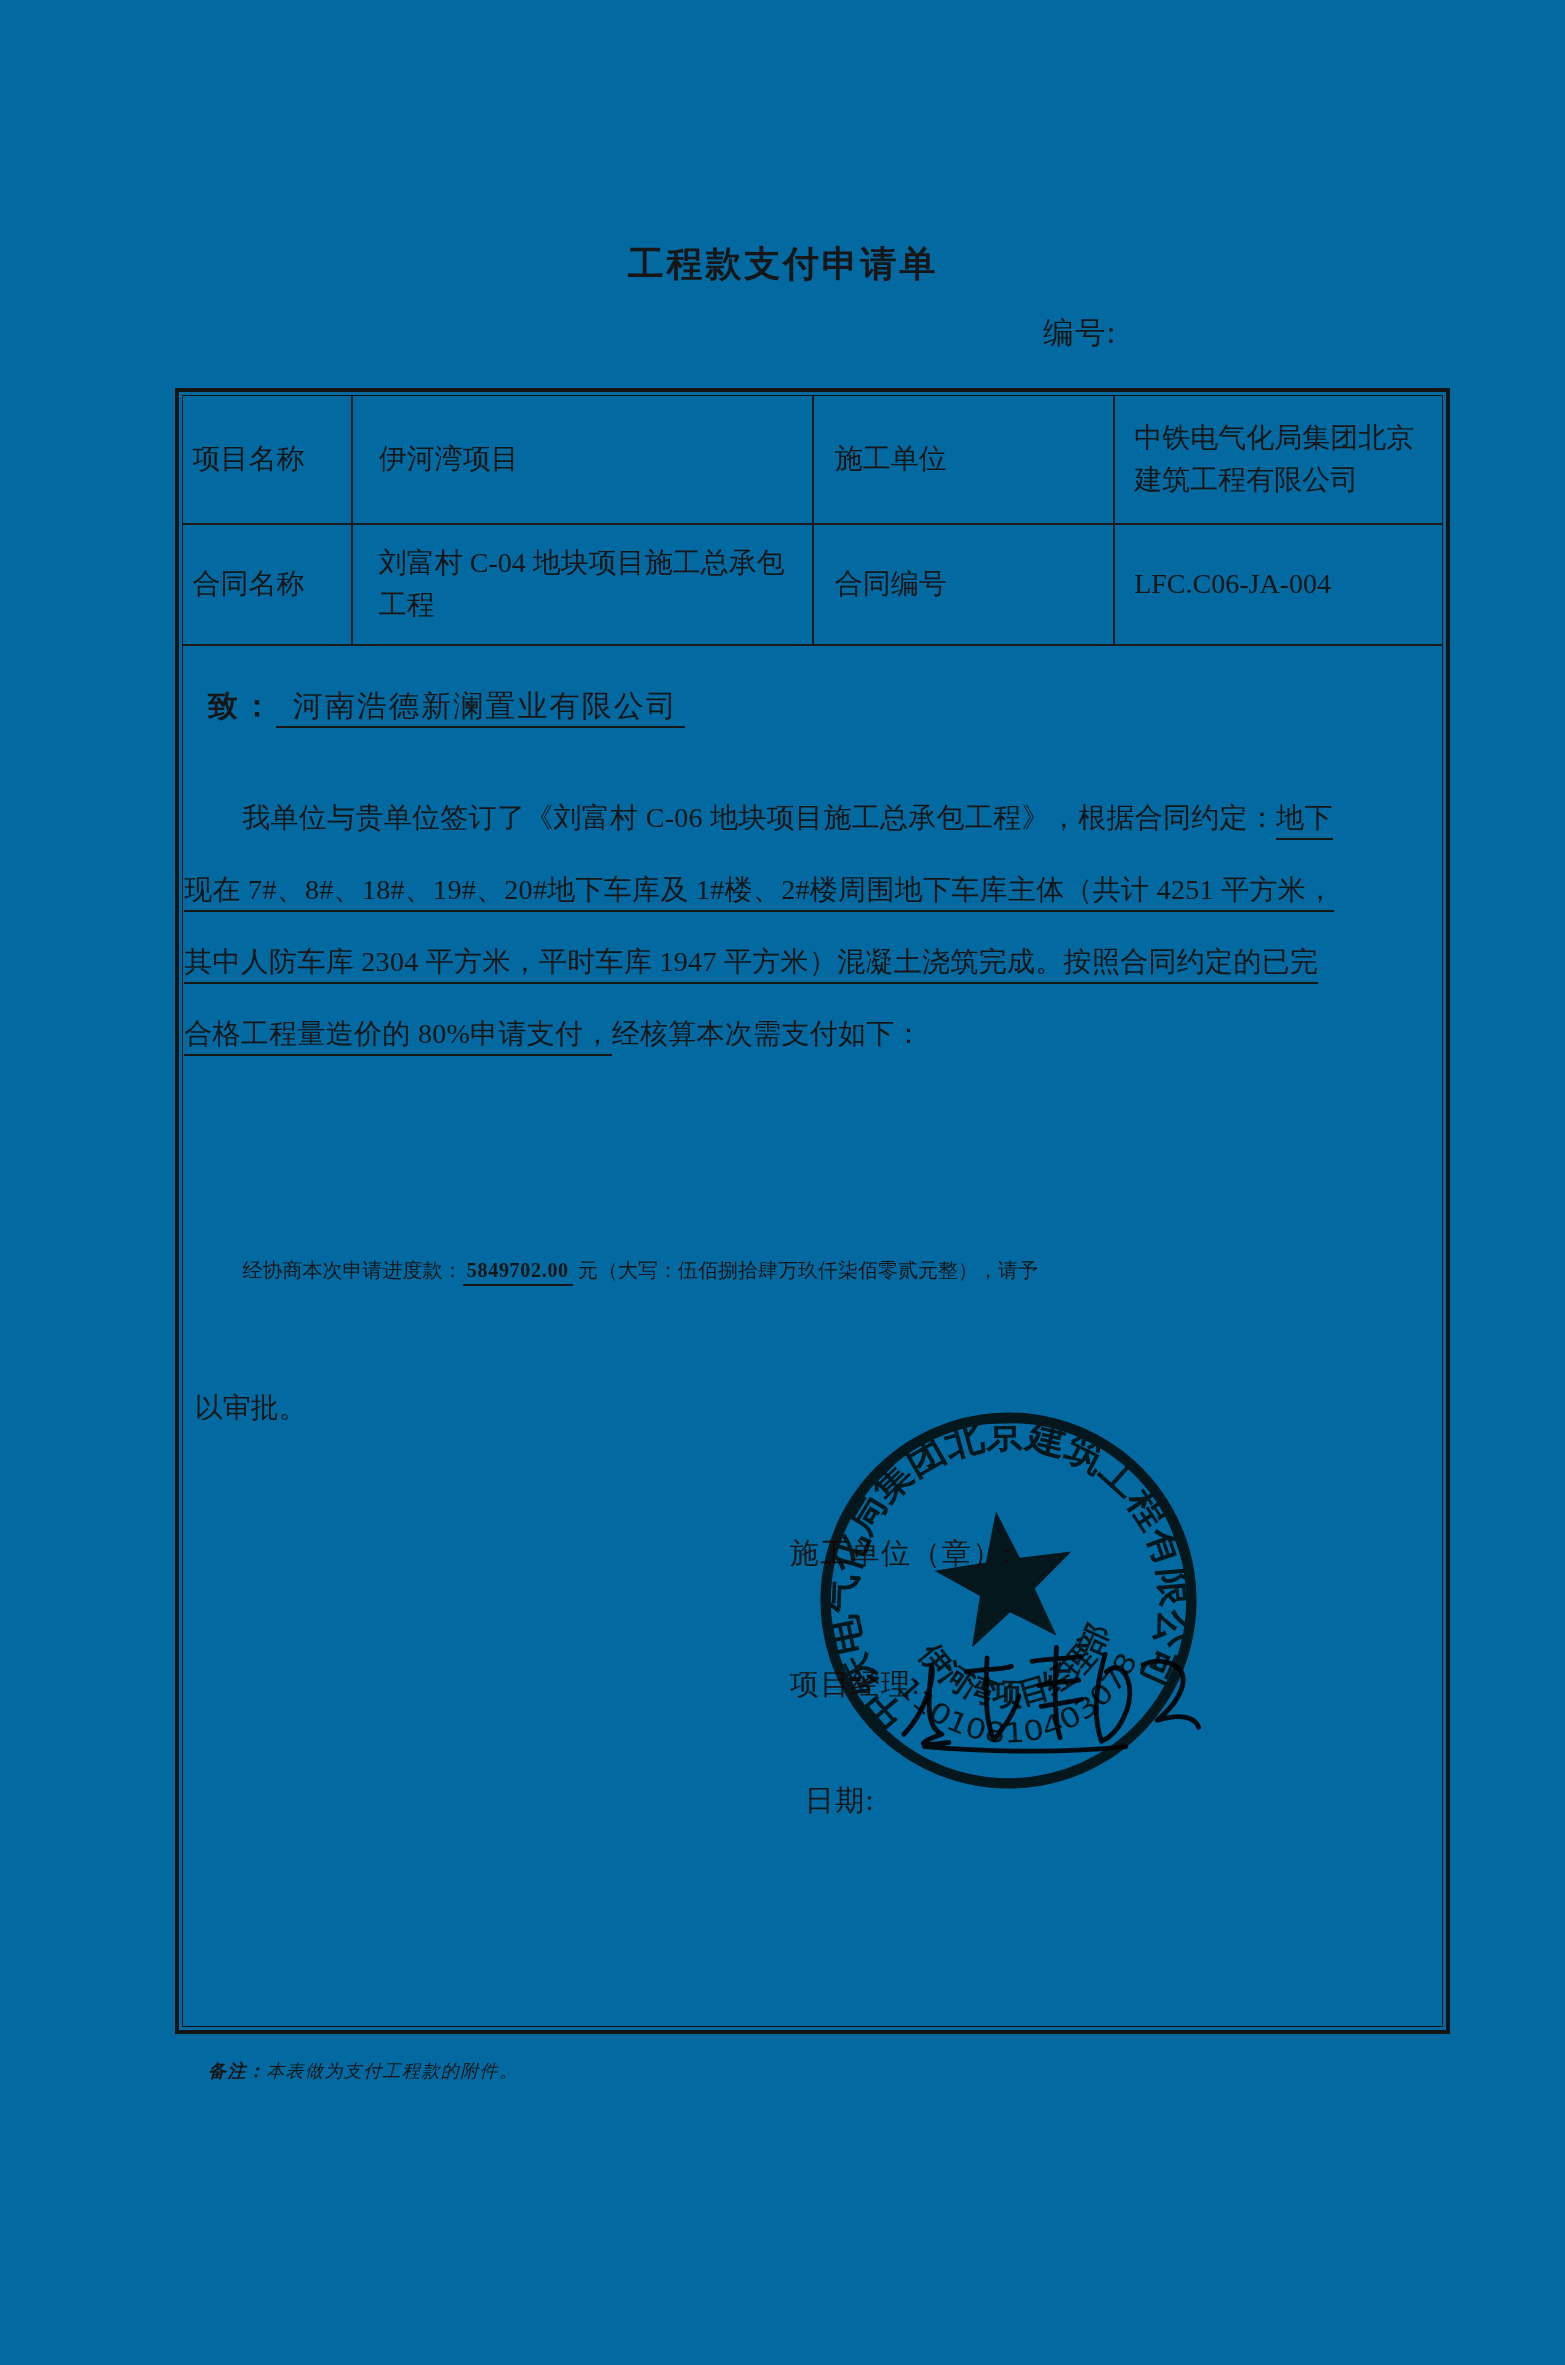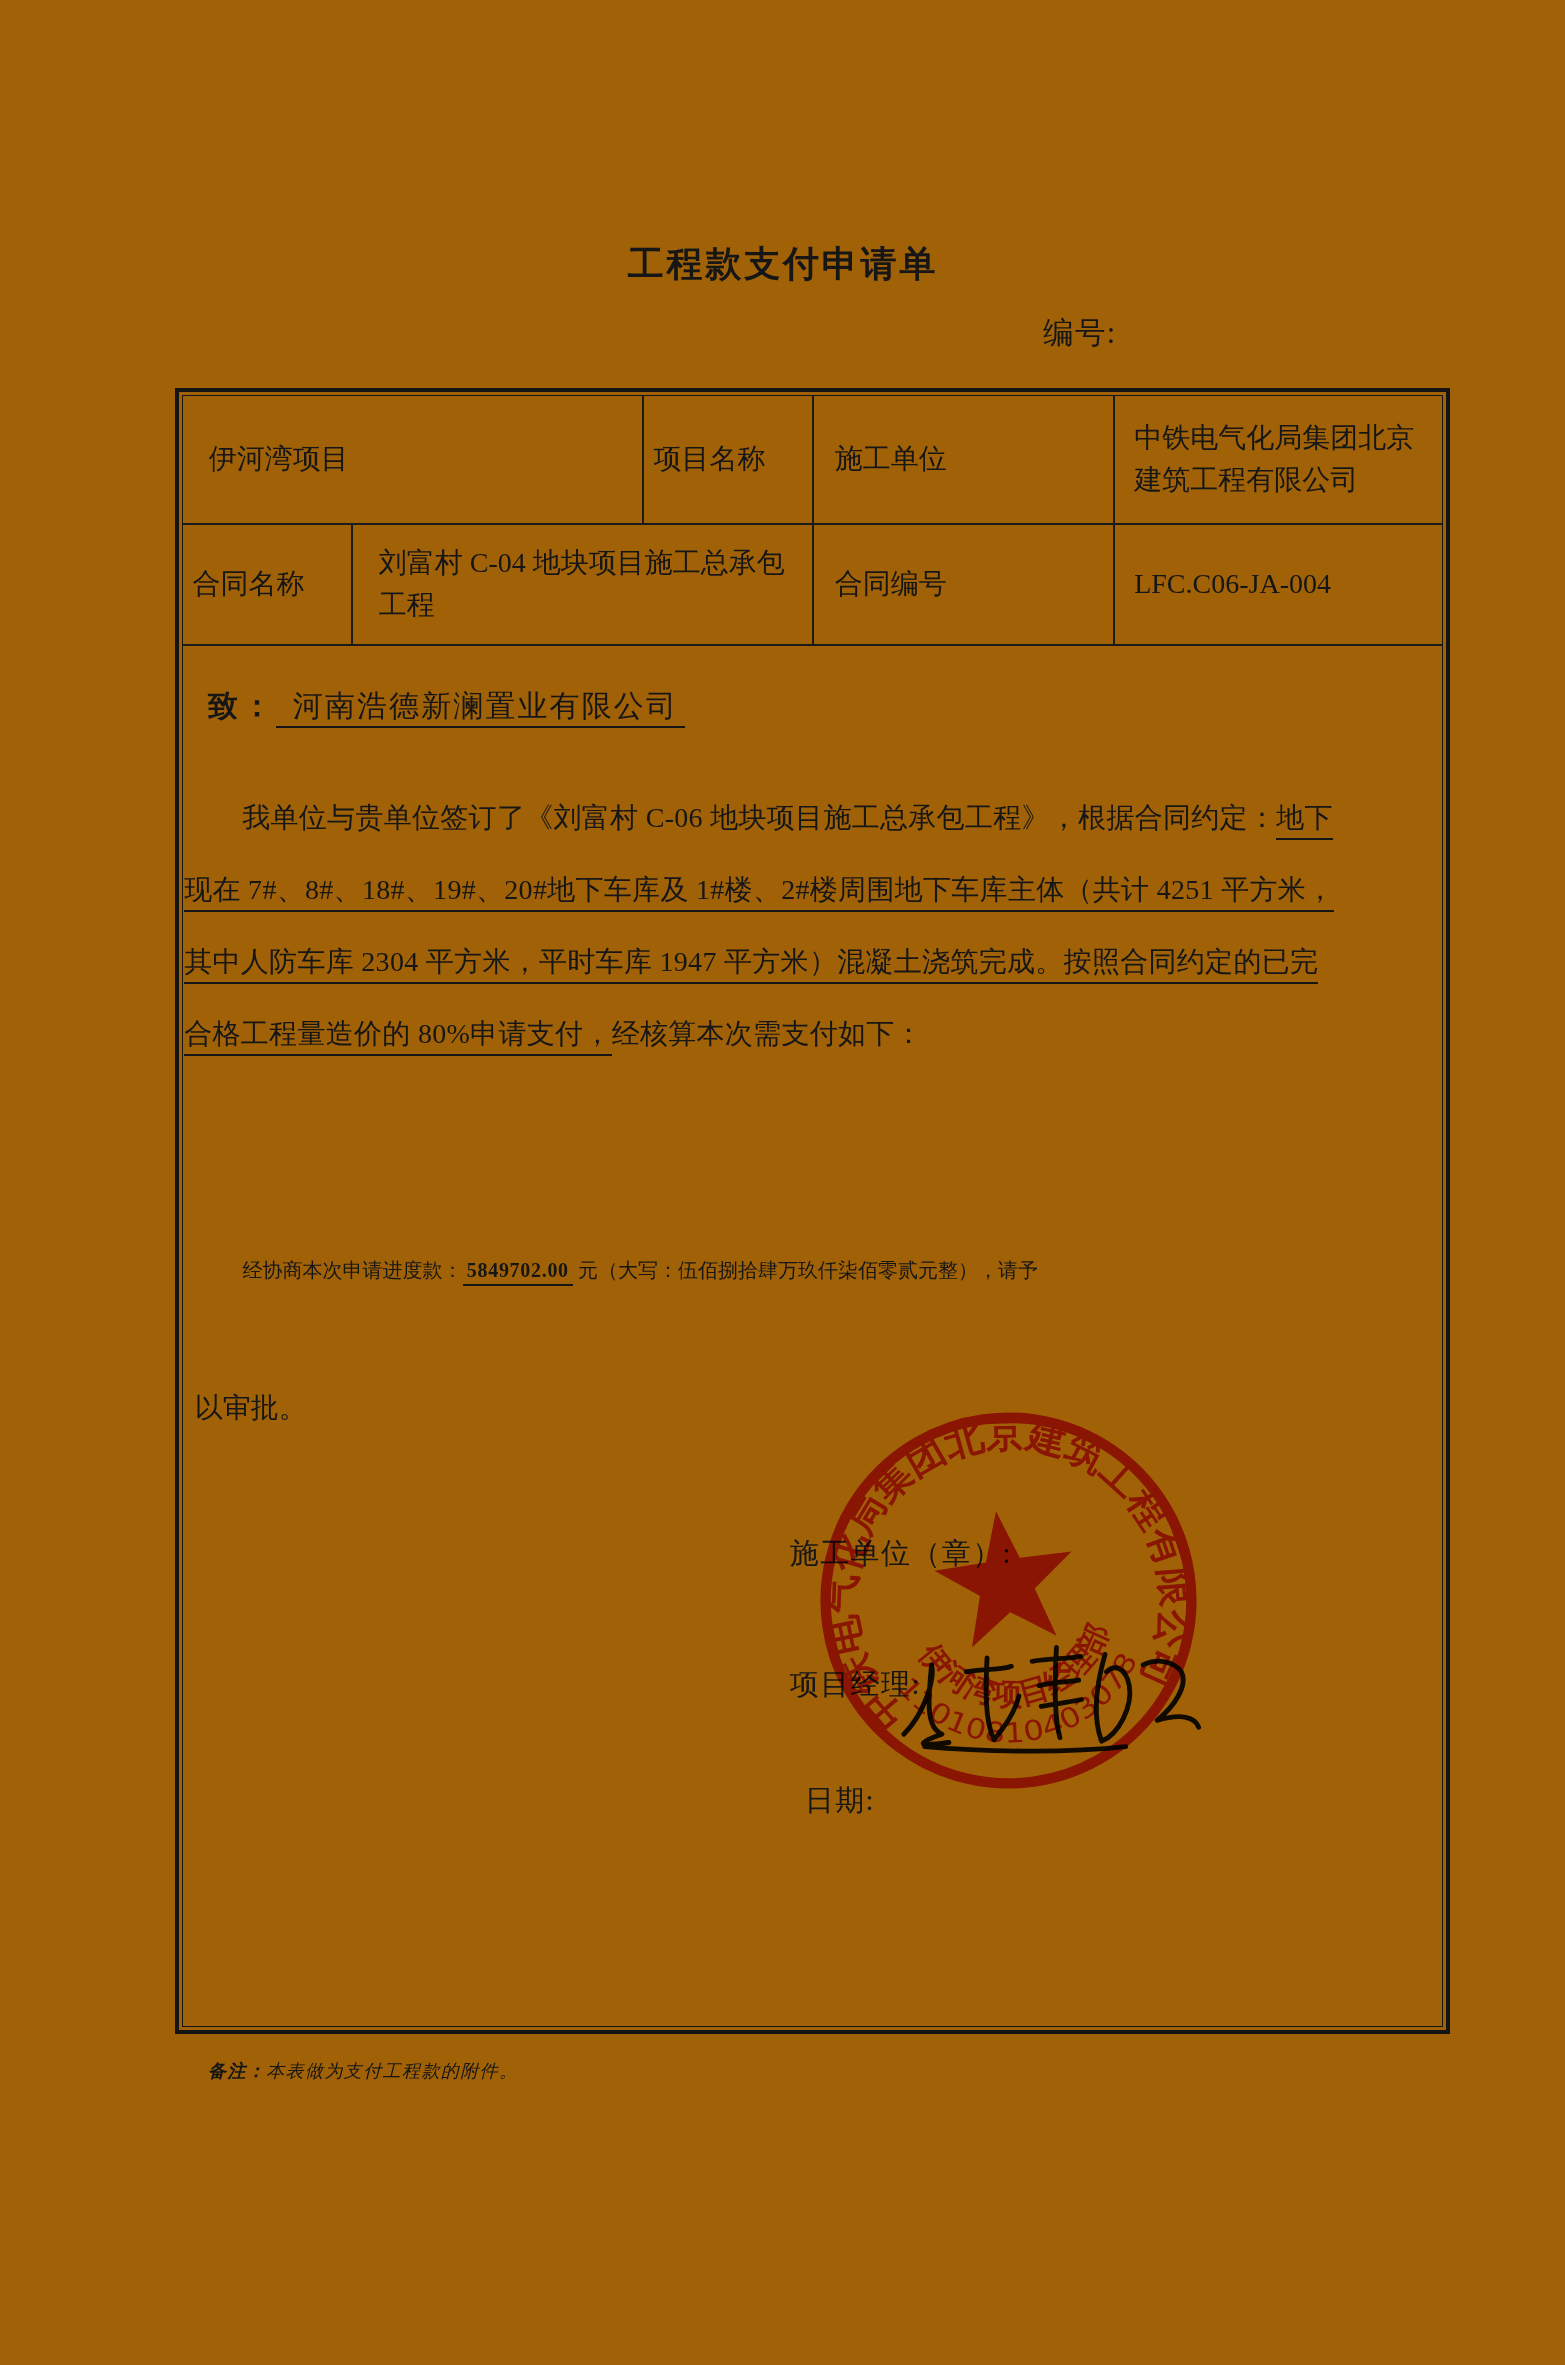--- a/index.html
+++ b/index.html
@@ -1,20 +1,20 @@
 <!DOCTYPE html>
 <html style="font-size:11px"><head>
 <meta charset="utf-8">
 <style>
   html,body{margin:0;padding:0;background:#e8e8e6;}
   .page{
     position:relative;
     width:1566px;height:2366px;
     margin:0 auto;
-    background:#a16207;
+    background:#0369a1;
     font-family:"Liberation Serif","DejaVu Serif",serif;
     color:#161616;
     overflow:hidden;
   }
   
   .doc-title{
     position:absolute;top:240px;left:0;width:100%;
     text-align:center;
     font-size:36px;font-weight:bold;letter-spacing:2.8px;
   }
@@ -92,22 +92,22 @@
 
 <div class="page">
 
   <div class="doc-title">工程款支付申请单</div>
   <div class="doc-no">编号:</div>
 
   <div class="form">
     <div class="form-inner">
 
       <div class="trow trow1">
+        <div class="tcell c1">项目名称</div>
         <div class="tcell c2">伊河湾项目</div>
-        <div class="tcell c1">项目名称</div>
         <div class="tcell c3">施工单位</div>
         <div class="tcell c4">中铁电气化局集团北京建筑工程有限公司</div>
       </div>
 
       <div class="trow trow2">
         <div class="tcell c1">合同名称</div>
         <div class="tcell c2">刘富村 C-04 地块项目施工总承包工程</div>
         <div class="tcell c3">合同编号</div>
         <div class="tcell c4">LFC.C06-JA-004</div>
       </div>

